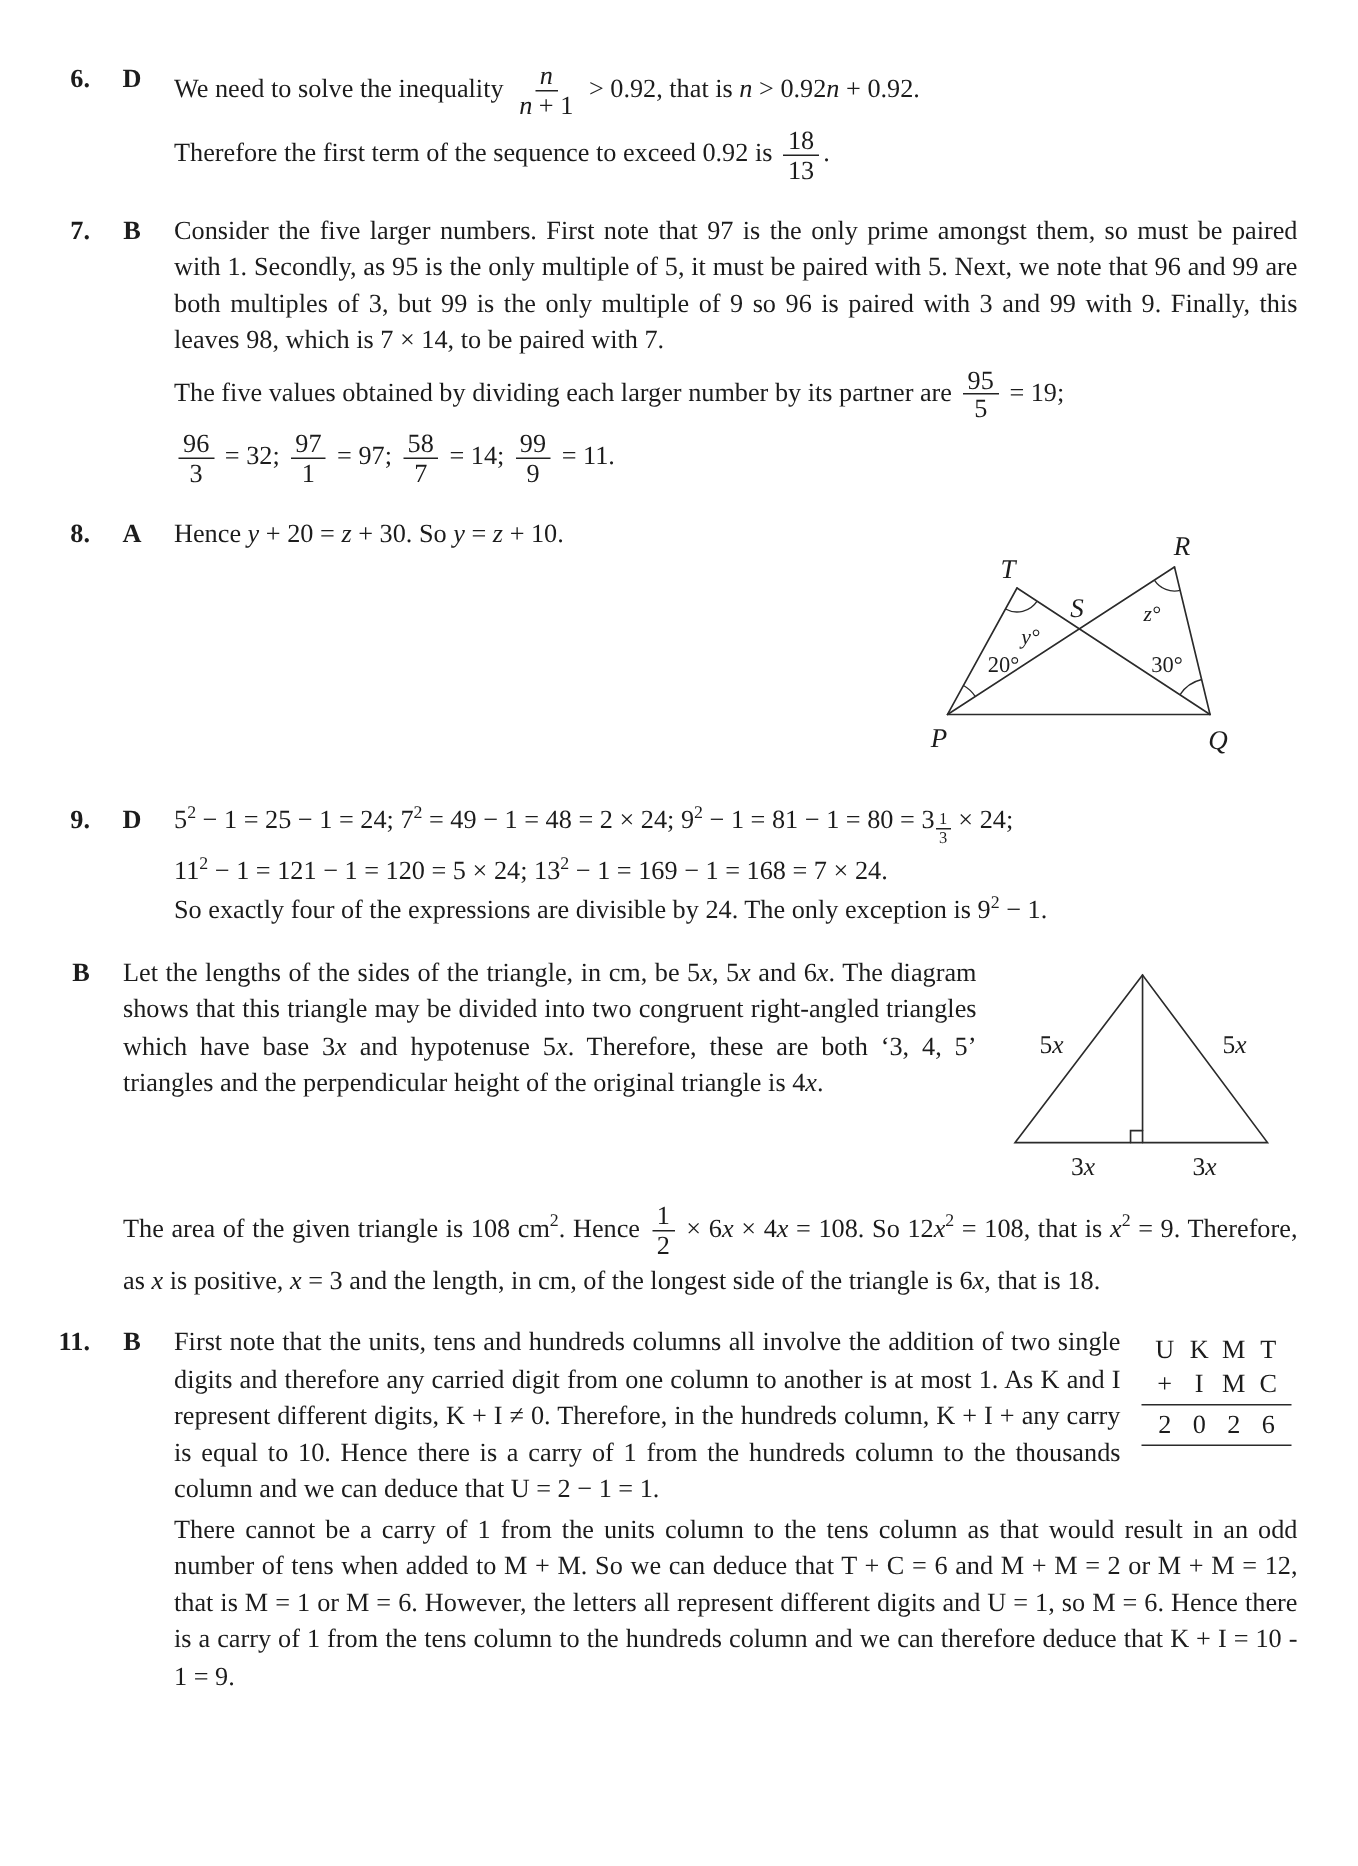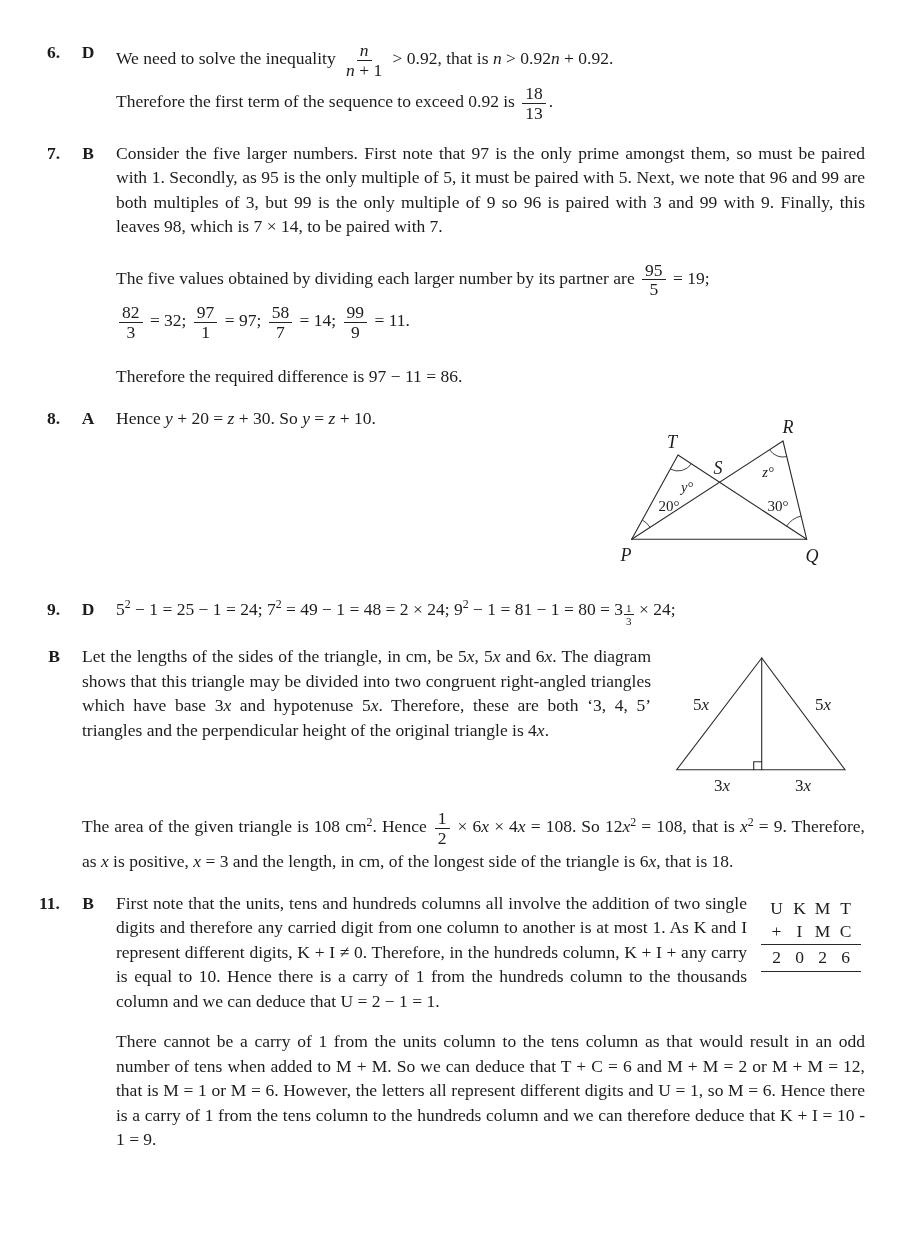--- a/index.html
+++ b/index.html
@@ -7,22 +7,22 @@
   body{width:905px;min-height:1244px;color:#1c1c1c;
        font-family:"Liberation Serif","DejaVu Serif",serif;
        font-size:17.5px;line-height:1.4}
   .page{padding:40px 40px 18px 26px}
   .sol{display:flex;margin-bottom:15px}
   .num{width:34px;flex:none;text-align:right;font-weight:700}
   .ans{width:56px;flex:none;text-align:center;font-weight:700}
   .sbody{flex:1;min-width:0}
   .line{margin-bottom:2px}
   .just{text-align:justify}
-  .mt8{margin-top:21px}
-  .mt12{margin-top:16px}
+  .mt8{margin-top:4px}
+  .mt12{margin-top:2px}
   .clearr{clear:right}
   
   .frac{display:inline-flex;flex-direction:column;align-items:center;
         vertical-align:middle;margin:1px 3px;line-height:1.08;text-align:center}
   .fn{padding:0 3px;border-bottom:1.3px solid #222}
   .fd{padding:0 3px}
   .frac.sm{font-size:11px;line-height:1.12;vertical-align:3px;margin:0 1px}
   .frac.sm .fn{border-bottom-width:1px;padding:0 2px}
   .frac.sm .fd{padding:0 2px}
   sup{font-size:68%;line-height:0}
@@ -68,33 +68,32 @@
   <section class="sol">
     <div class="num">7.</div>
     <div class="ans">B</div>
     <div class="sbody">
       <div class="line just">Consider the five larger numbers. First note that 97 is the only prime amongst them, so must be paired with 1. Secondly, as 95 is the only multiple of 5, it must be paired with 5. Next, we note that 96 and 99 are both multiples of 3, but 99 is the only multiple of 9 so 96 is paired with 3 and 99 with 9. Finally, this leaves 98, which is 7 × 14, to be paired with 7.</div>
       <div class="line mt8">The five values obtained by dividing each larger number by its partner are <span class="frac">
             <span class="fn">95</span>
             <span class="fd">5</span>
           </span> = 19;</div>
       <div class="line"><span class="frac">
-            <span class="fn">82</span>
+            <span class="fn">96</span>
             <span class="fd">3</span>
           </span> = 32; <span class="frac">
             <span class="fn">97</span>
             <span class="fd">1</span>
           </span> = 97; <span class="frac">
             <span class="fn">58</span>
             <span class="fd">7</span>
           </span> = 14; <span class="frac">
             <span class="fn">99</span>
             <span class="fd">9</span>
           </span> = 11.</div>
-      <div class="line mt8">Therefore the required difference is 97 − 11 = 86.</div>
     </div>
   </section>
 
   <section class="sol">
     <div class="num">8.</div>
     <div class="ans">A</div>
     <div class="sbody">
       <svg class="fig fig8" width="250" height="170" viewBox="0 0 250 170">
         <path class="ln" d="M16.7 131.3 L63 47"></path>
         <path class="ln" d="M16.7 131.3 L168 33"></path>
@@ -120,20 +119,22 @@
   </section>
 
   <section class="sol">
     <div class="num">9.</div>
     <div class="ans">D</div>
     <div class="sbody">
       <div class="line">5<sup>2</sup> − 1 = 25 − 1 = 24;   7<sup>2</sup> = 49 − 1 = 48 = 2 × 24;   9<sup>2</sup> − 1 = 81 − 1 = 80 = 3<span class="frac sm">
             <span class="fn">1</span>
             <span class="fd">3</span>
           </span> × 24;</div>
+      <div class="line">11<sup>2</sup> − 1 = 121 − 1 = 120 = 5 × 24;   13<sup>2</sup> − 1 = 169 − 1 = 168 = 7 × 24.</div>
+      <div class="line">So exactly four of the expressions are divisible by 24. The only exception is 9<sup>2</sup> − 1.</div>
     </div>
   </section>
 
   <section class="sol">
     <div class="ans">B</div>
     <div class="sbody">
       <svg class="fig fig10" width="200" height="158" viewBox="0 0 200 158">
         <path class="ln" d="M96.7 12 L11.7 123.7 L180 123.7 Z"></path>
         <path class="ln" d="M96.7 12 L96.7 123.7"></path>
         <path class="ln" d="M88.7 123.7 L88.7 115.7 L96.7 115.7"></path>

